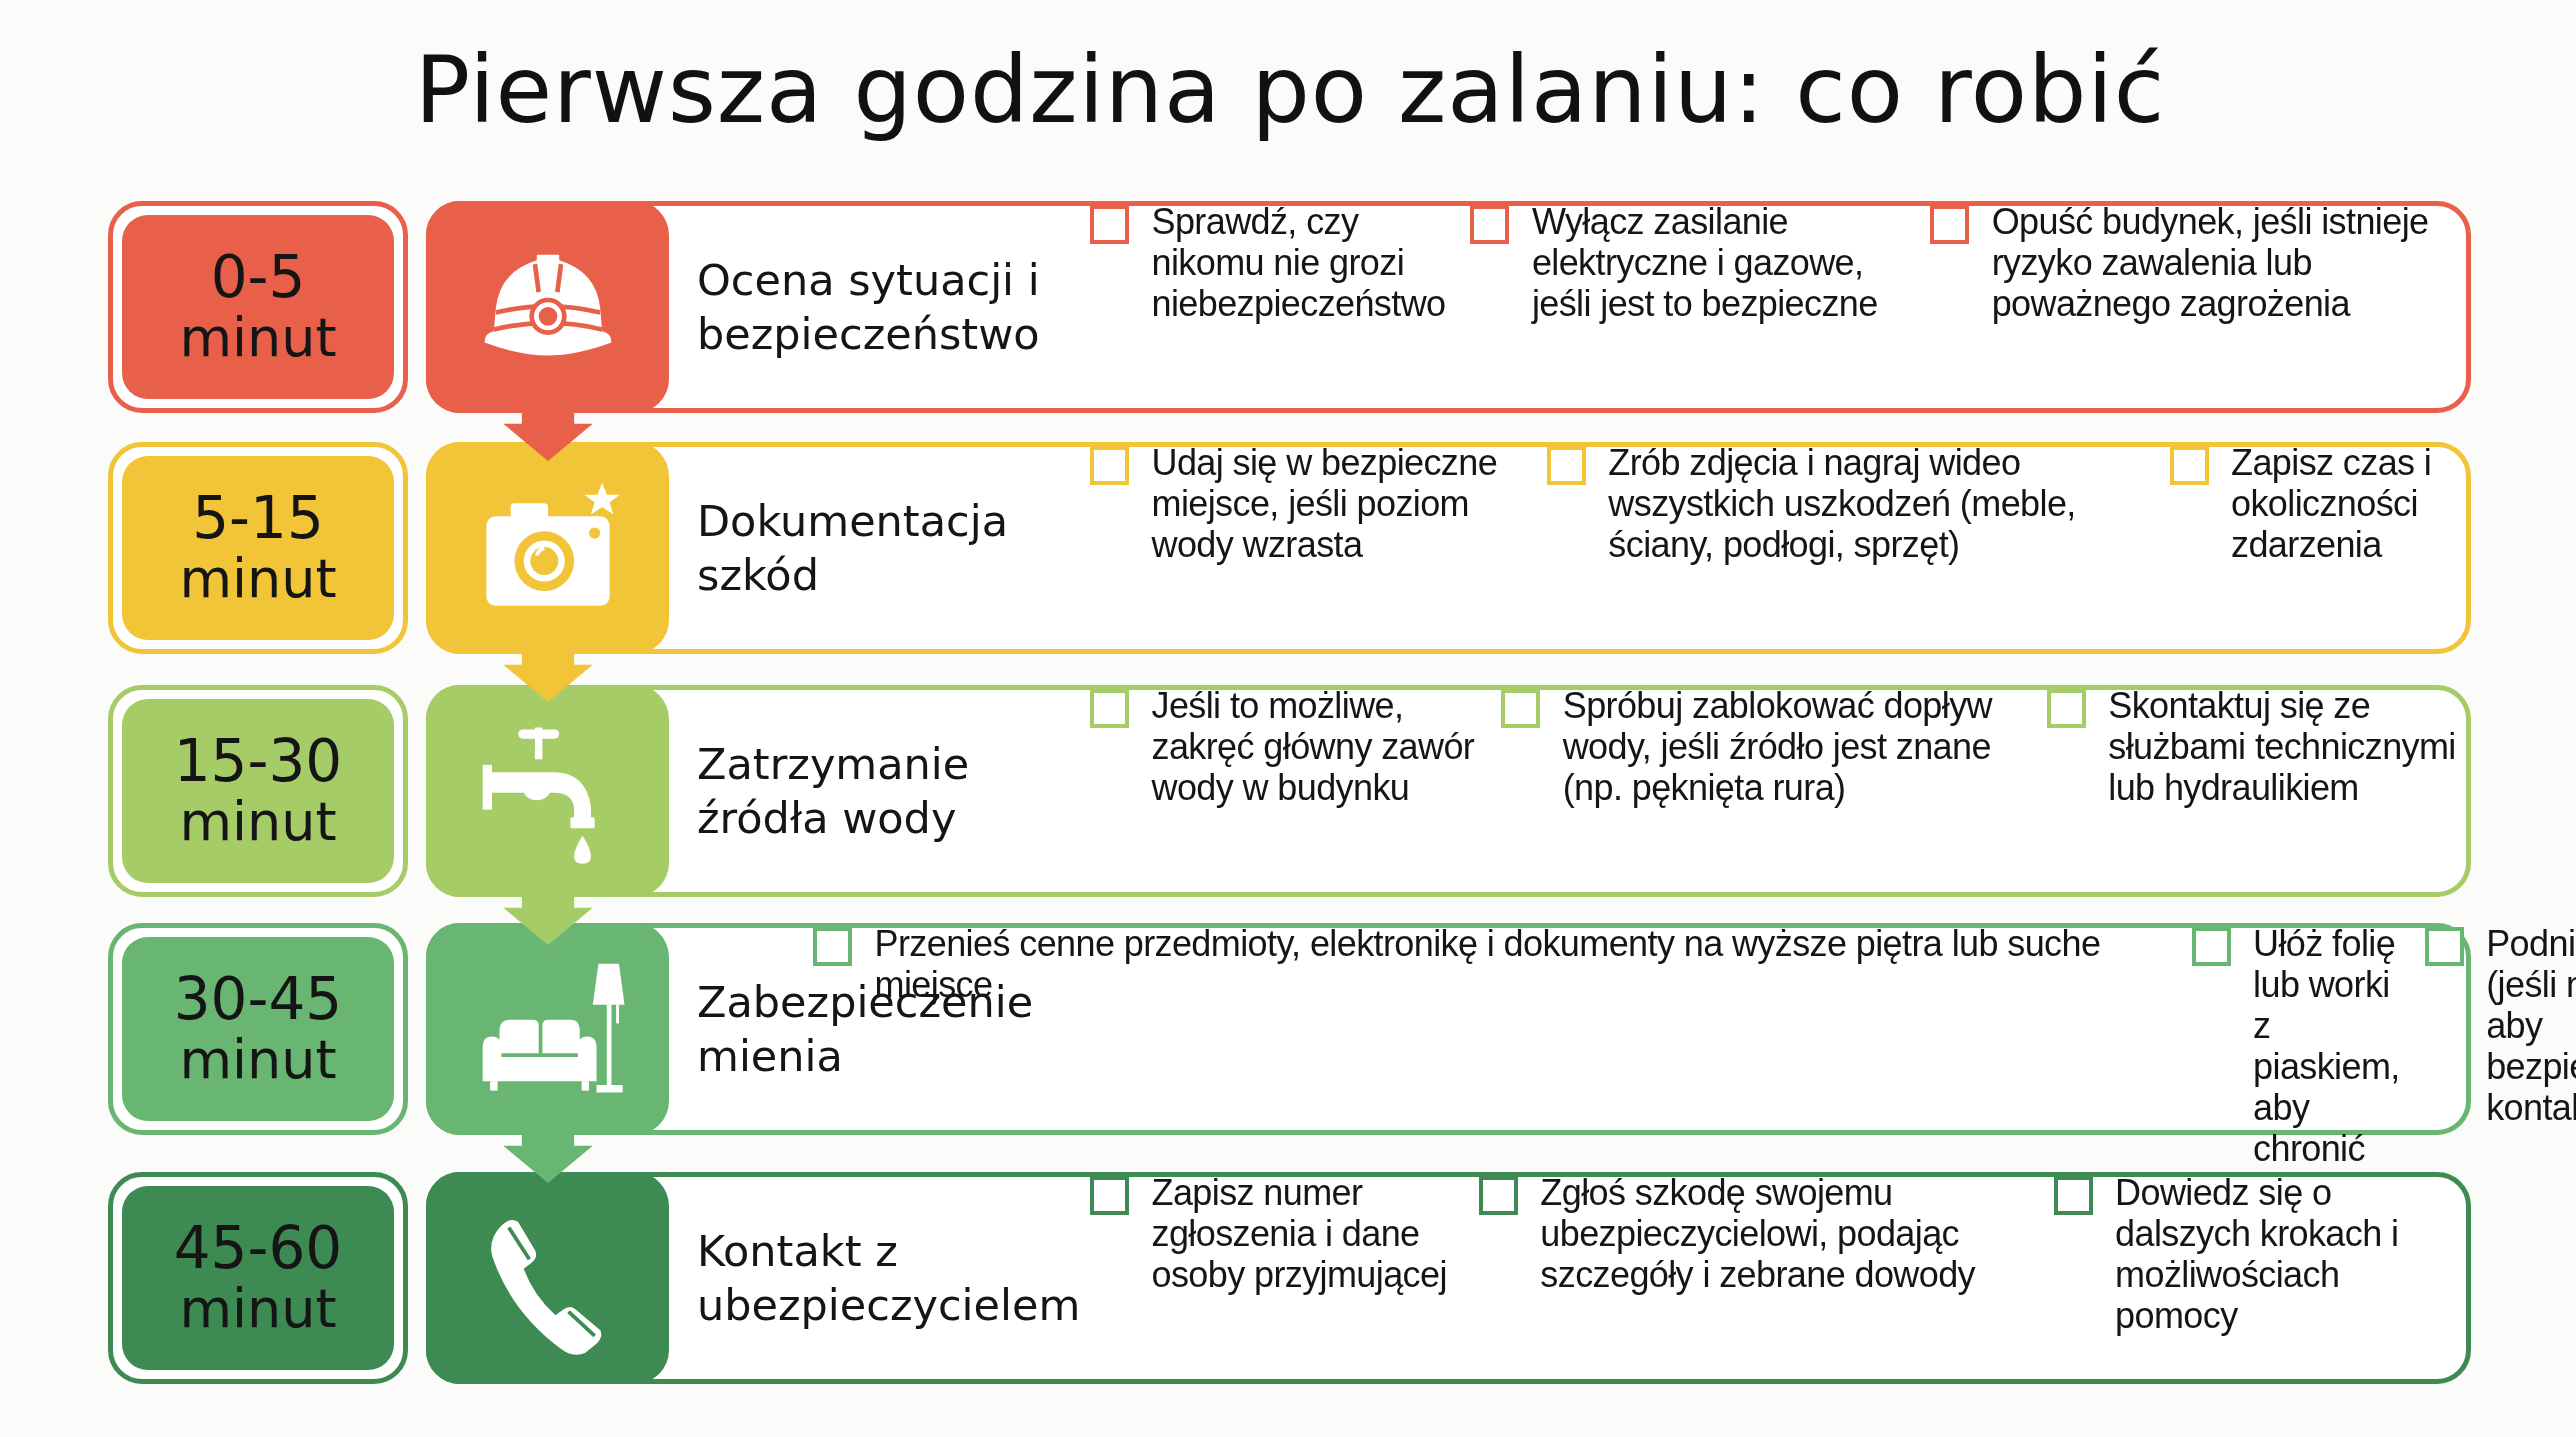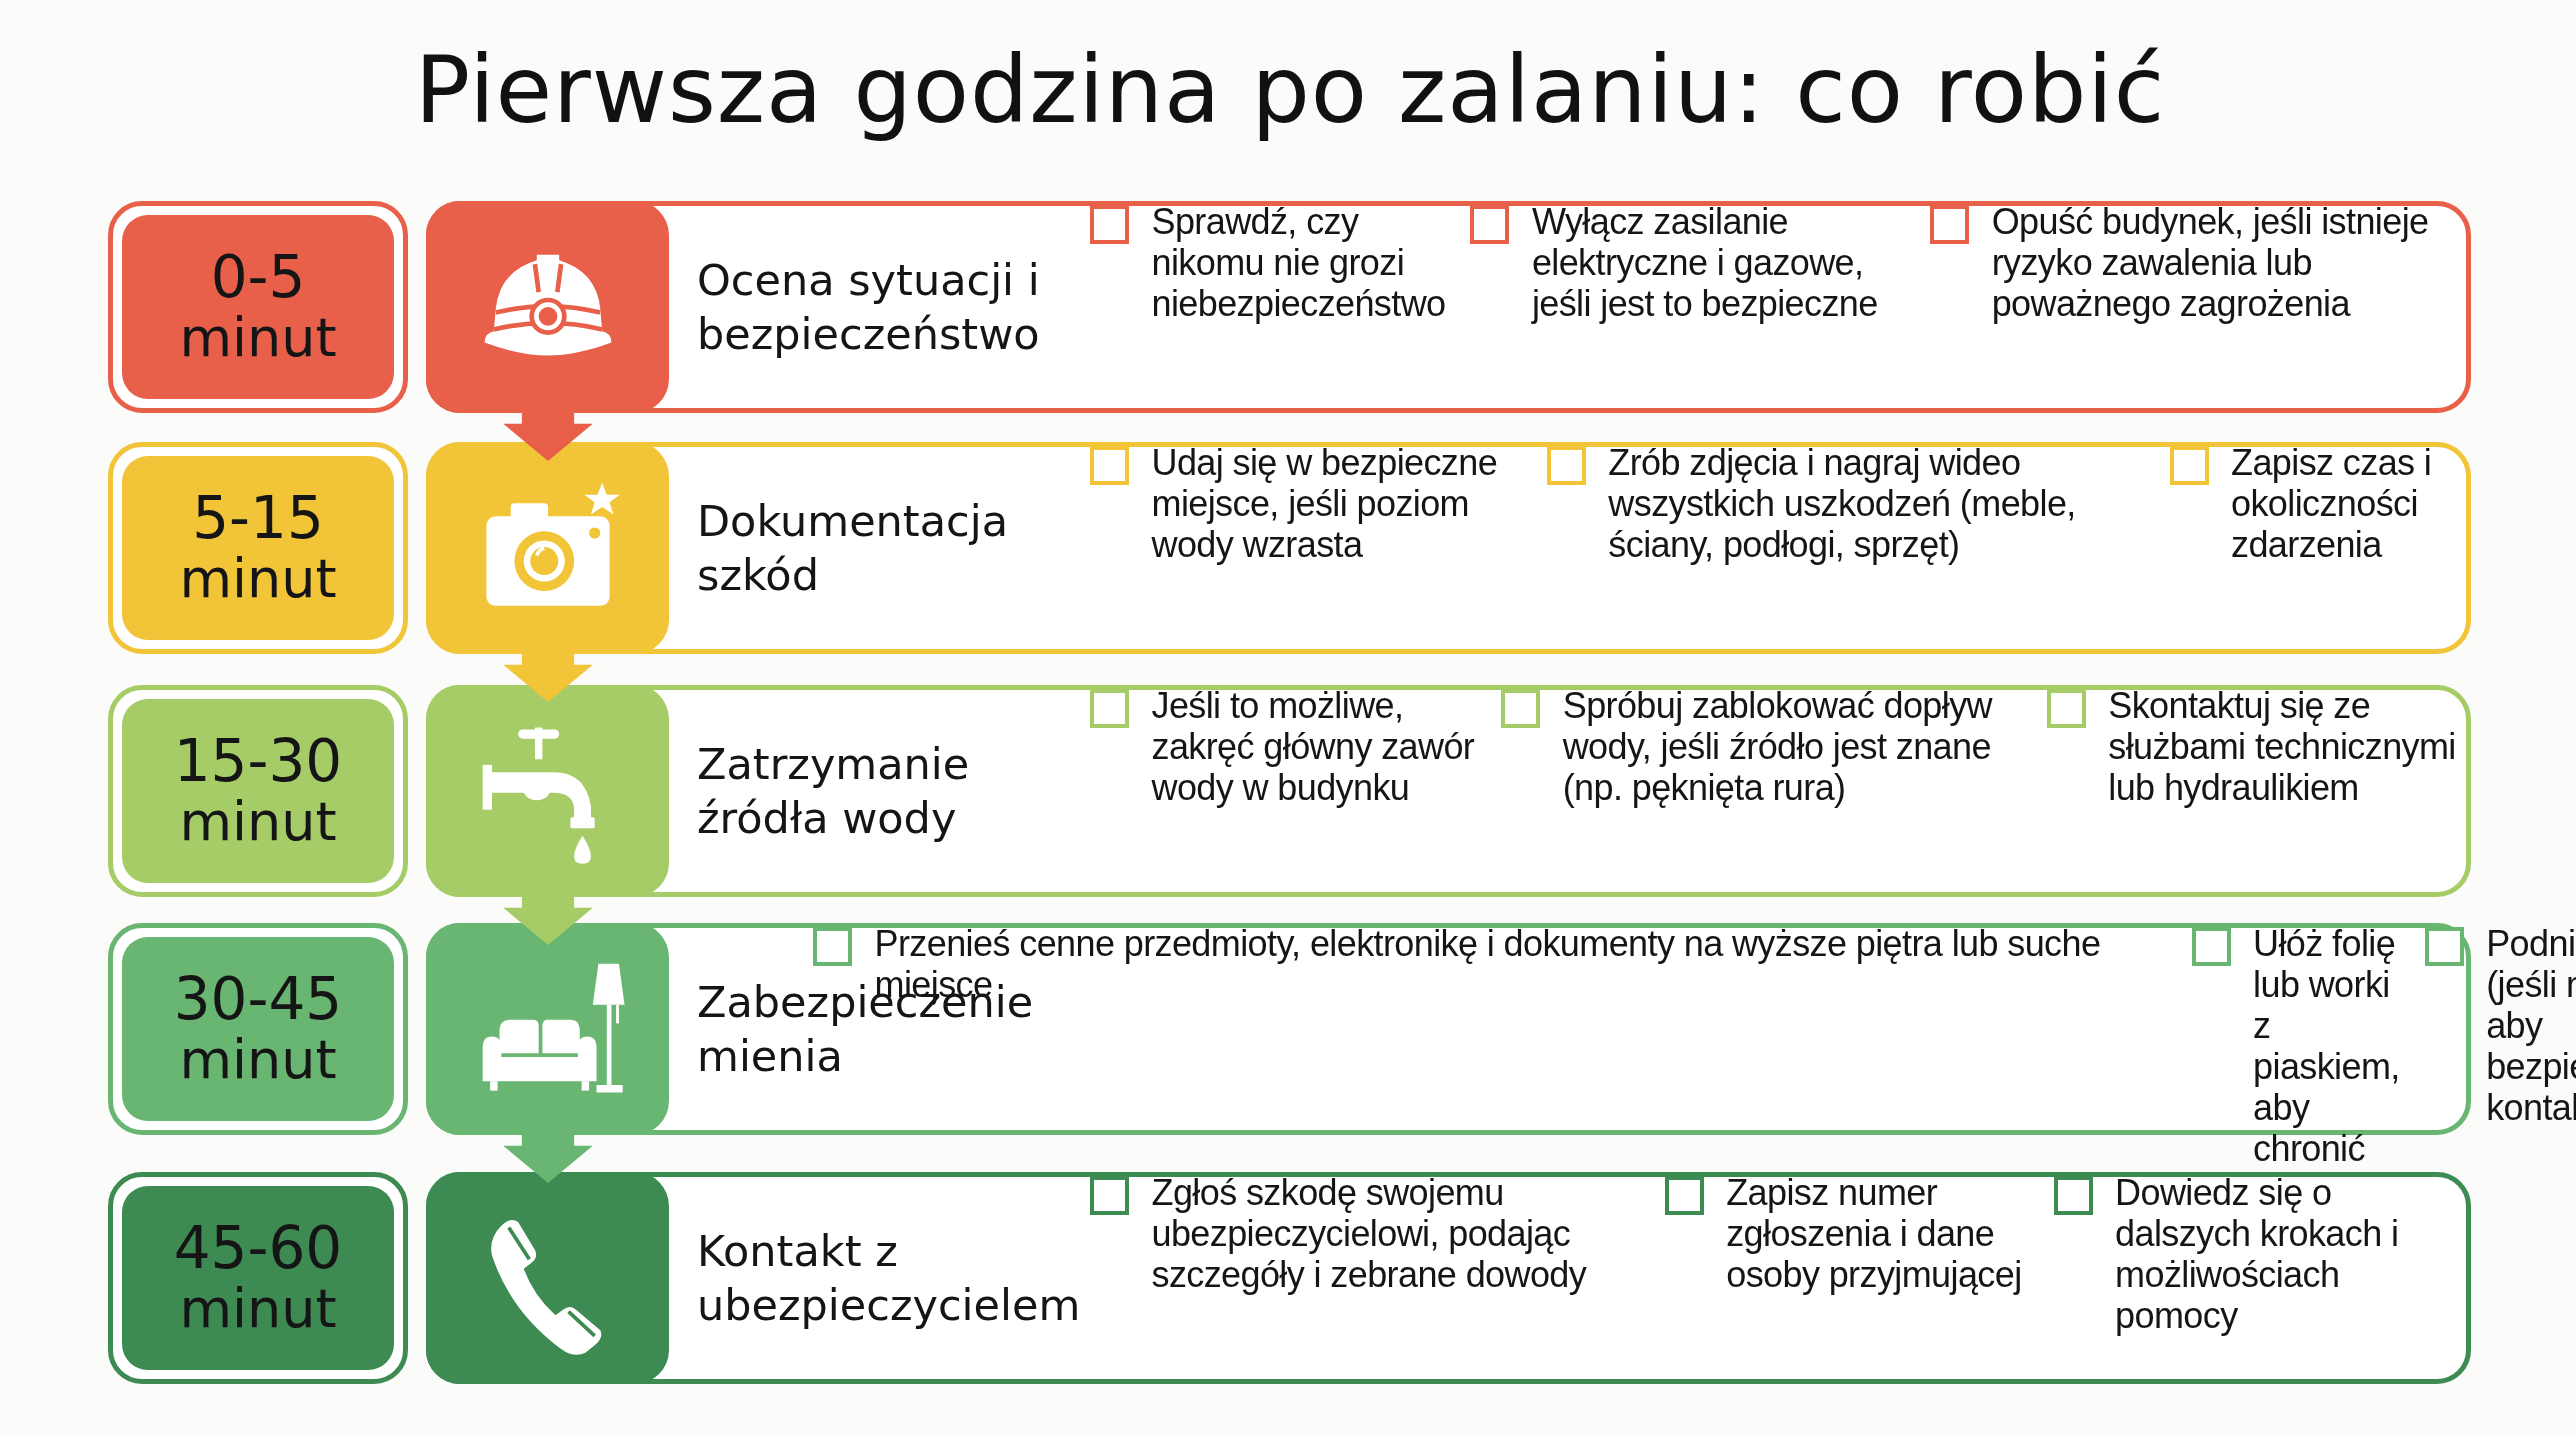--- a/index.html
+++ b/index.html
@@ -243,25 +243,25 @@
       <path d="M40 34 Q50 24 58 30 L76 60 Q80 68 72 74 L64 80 Q74 108 98 130 L106 124 Q114 118 120 124 L146 146 Q150 154 140 162 L130 170 Q118 176 104 166 Q50 126 30 66 Q26 48 40 34 Z" fill="#fff"></path>
       <path d="M48 36 L70 70 M112 126 L140 152" stroke="#3d8a52" stroke-width="4" fill="none"></path>
     </svg>
   </div>
   <div class="step-title">
     <div><span>Kontakt z</span><br><span>ubezpieczycielem</span></div>
   </div>
   <div class="checklist" style="gap:20.6px;">
     <div class="check-item">
       <div class="checkbox"></div>
+      <div class="check-text">Zapisz numer zgłoszenia i dane osoby przyjmującej</div>
+    </div>
+    <div class="check-item">
+      <div class="checkbox"></div>
       <div class="check-text">Zgłoś szkodę swojemu ubezpieczycielowi, podając szczegóły i zebrane dowody</div>
     </div>
     <div class="check-item">
       <div class="checkbox"></div>
-      <div class="check-text">Zapisz numer zgłoszenia i dane osoby przyjmującej</div>
-    </div>
-    <div class="check-item">
-      <div class="checkbox"></div>
       <div class="check-text">Dowiedz się o dalszych krokach i możliwościach pomocy</div>
     </div>
   </div>
 </div>
 
 
 </body></html>

